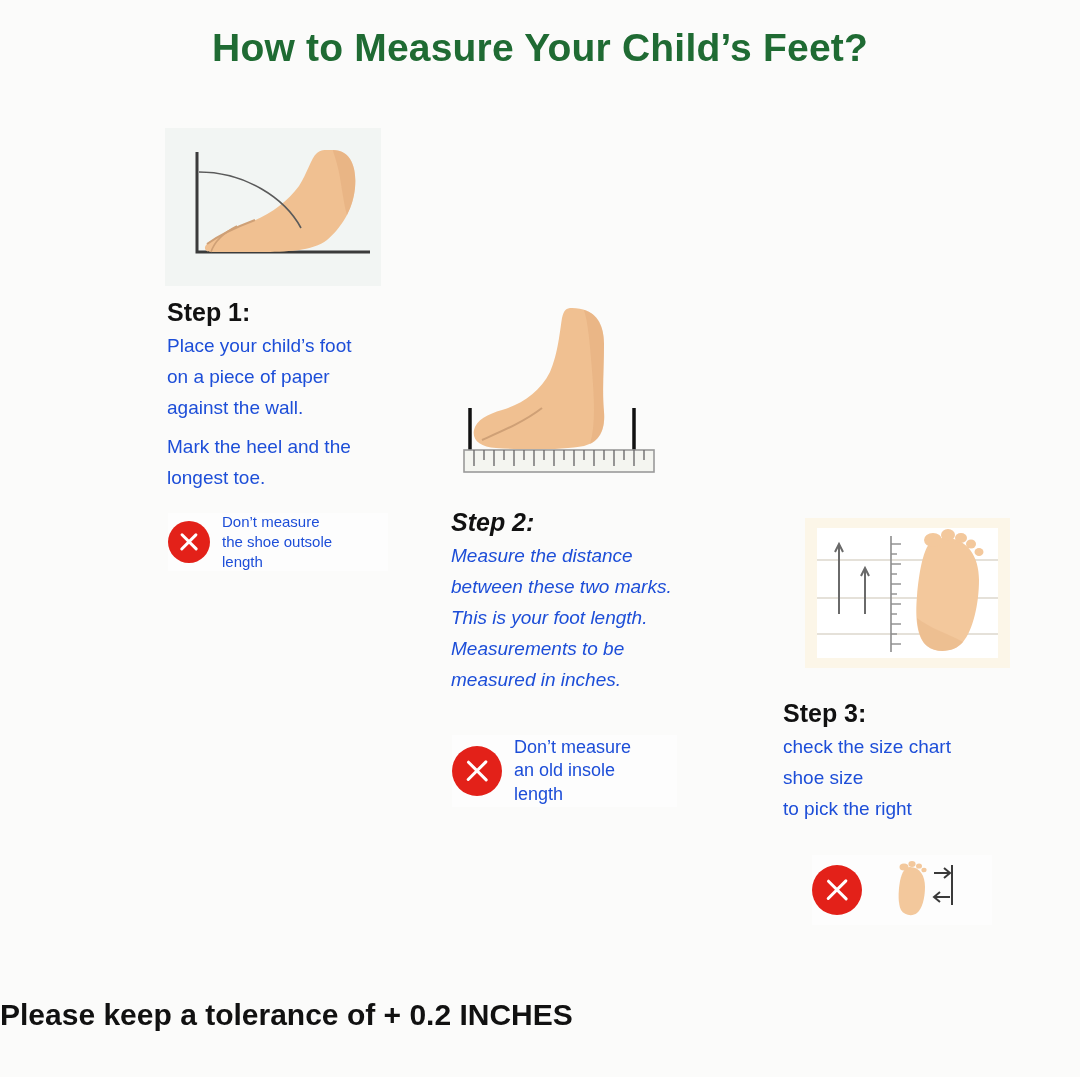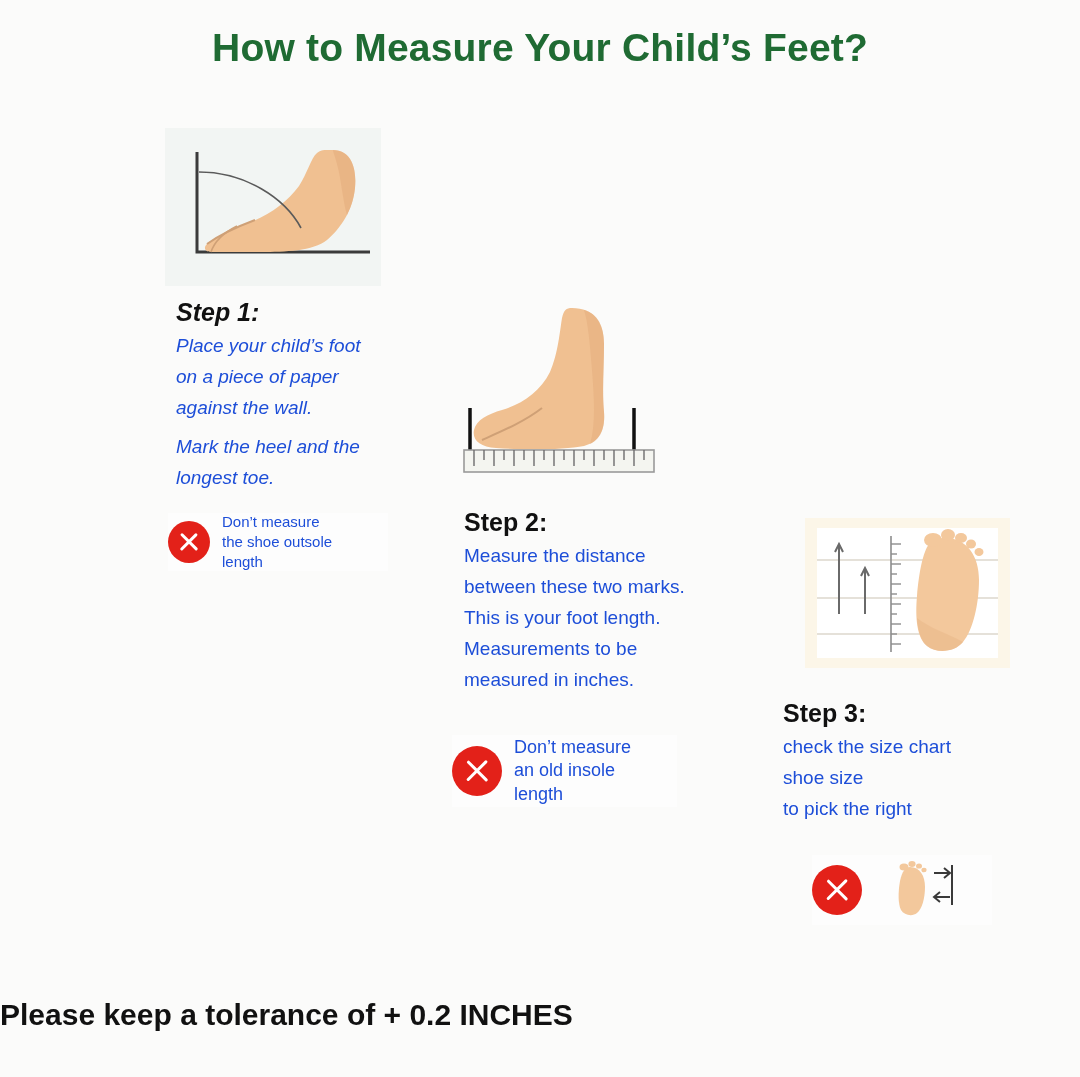--- a/index.html
+++ b/index.html
@@ -54,24 +54,23 @@
   #step1-img {
     position: absolute;
     left: 165px;
     top: 128px;
     width: 216px;
     height: 158px;
     background: #f2f5f3;
   }
   #step1-text {
     position: absolute;
-    left: 176px;
+    left: 167px;
     top: 298px;
     width: 245px;
-    font-style: italic;
   }
   #step1-warn {
     position: absolute;
     left: 168px;
     top: 513px;
     width: 220px;
     height: 58px;
     background: #fdfdfd;
     display: flex;
     align-items: center;
@@ -80,23 +79,24 @@
   
   #step2-img {
     position: absolute;
     left: 452px;
     top: 300px;
     width: 235px;
     height: 185px;
   }
   #step2-text {
     position: absolute;
-    left: 464px;
+    left: 451px;
     top: 508px;
     width: 320px;
+    font-style: italic;
   }
   #step2-warn {
     position: absolute;
     left: 452px;
     top: 735px;
     width: 225px;
     height: 72px;
     background: #fdfdfd;
     display: flex;
     align-items: center;

